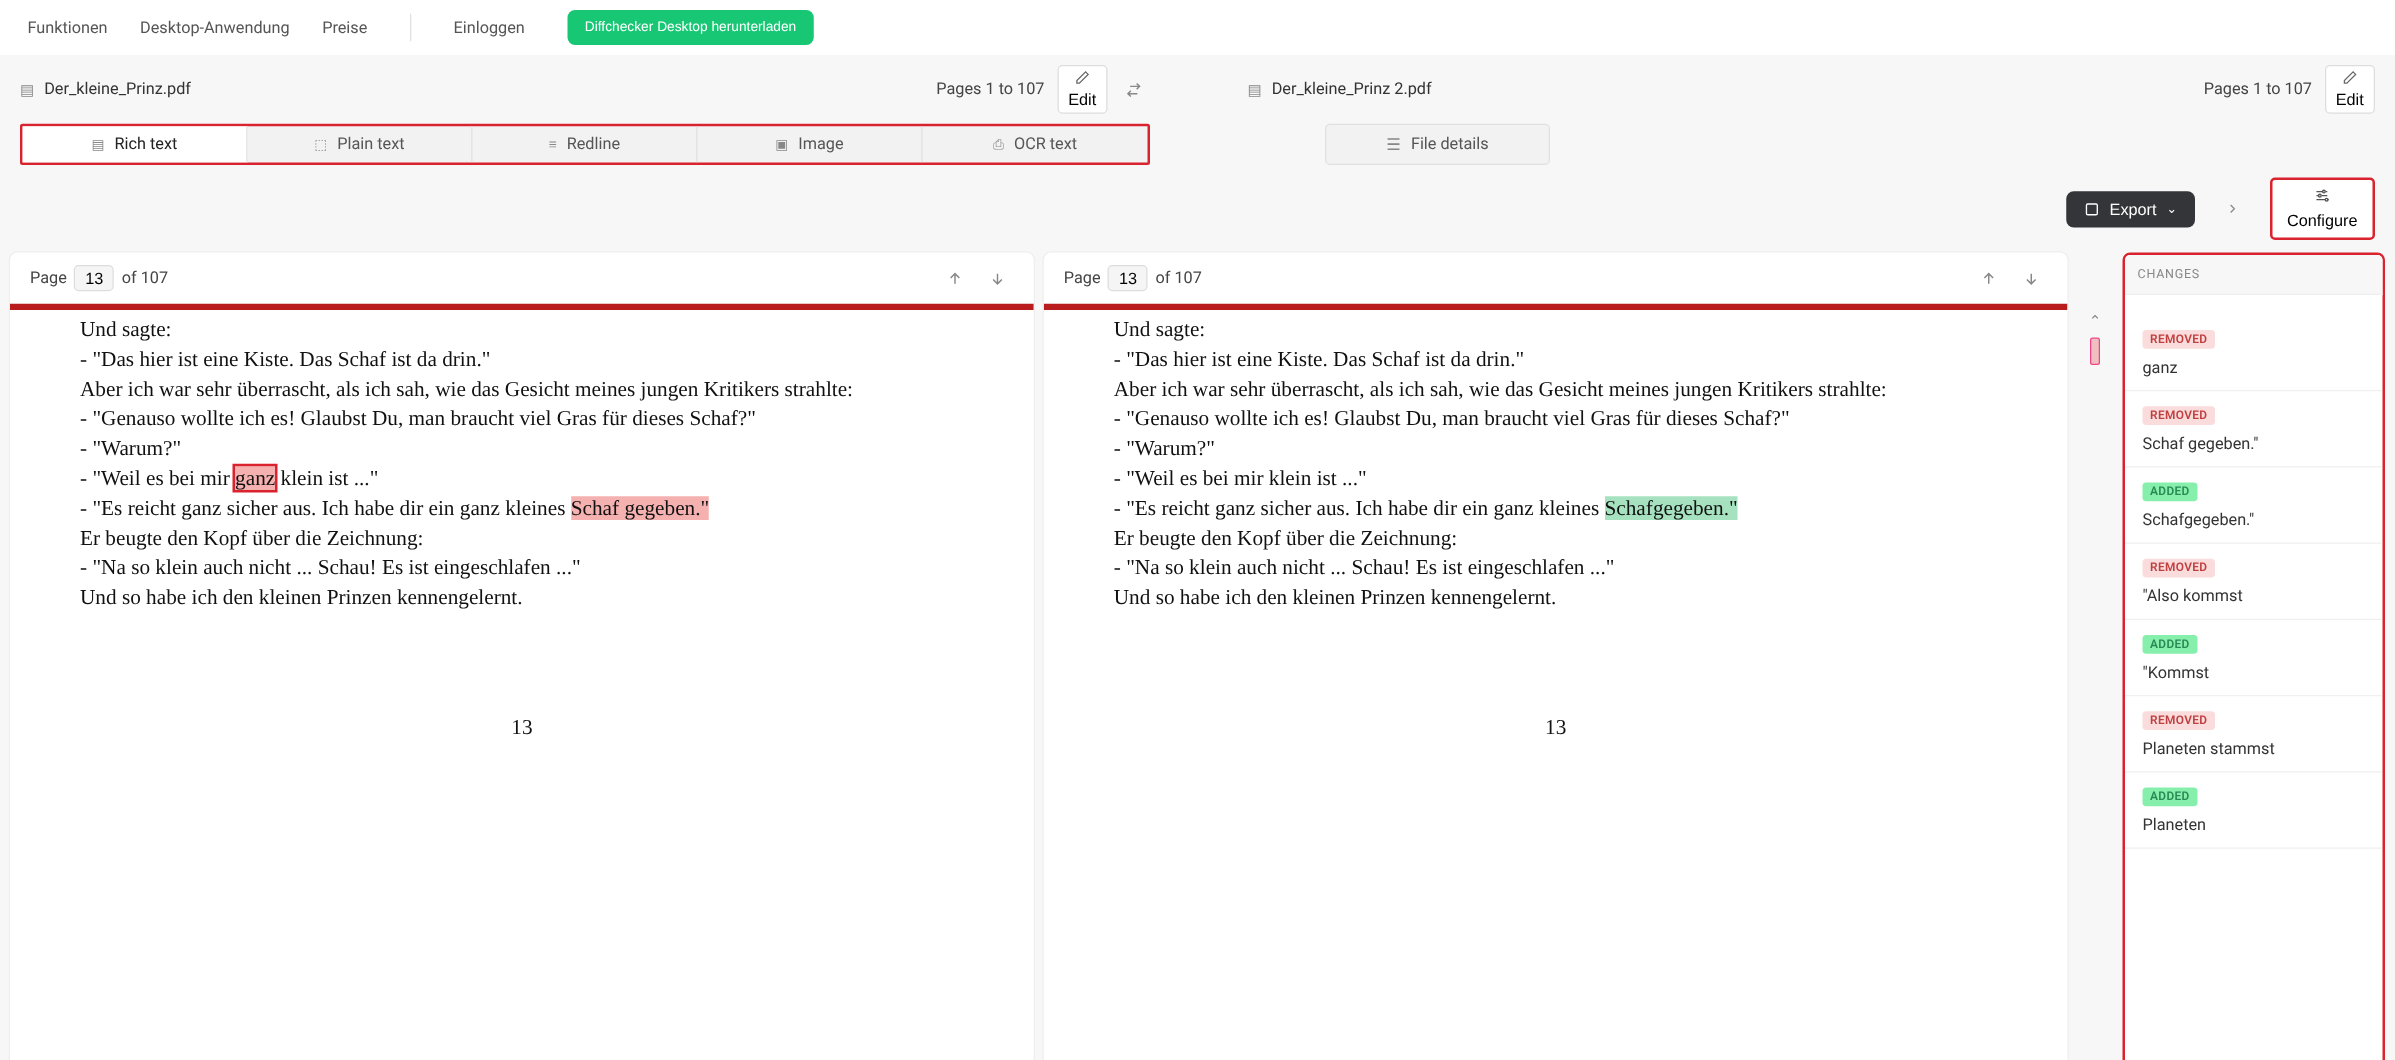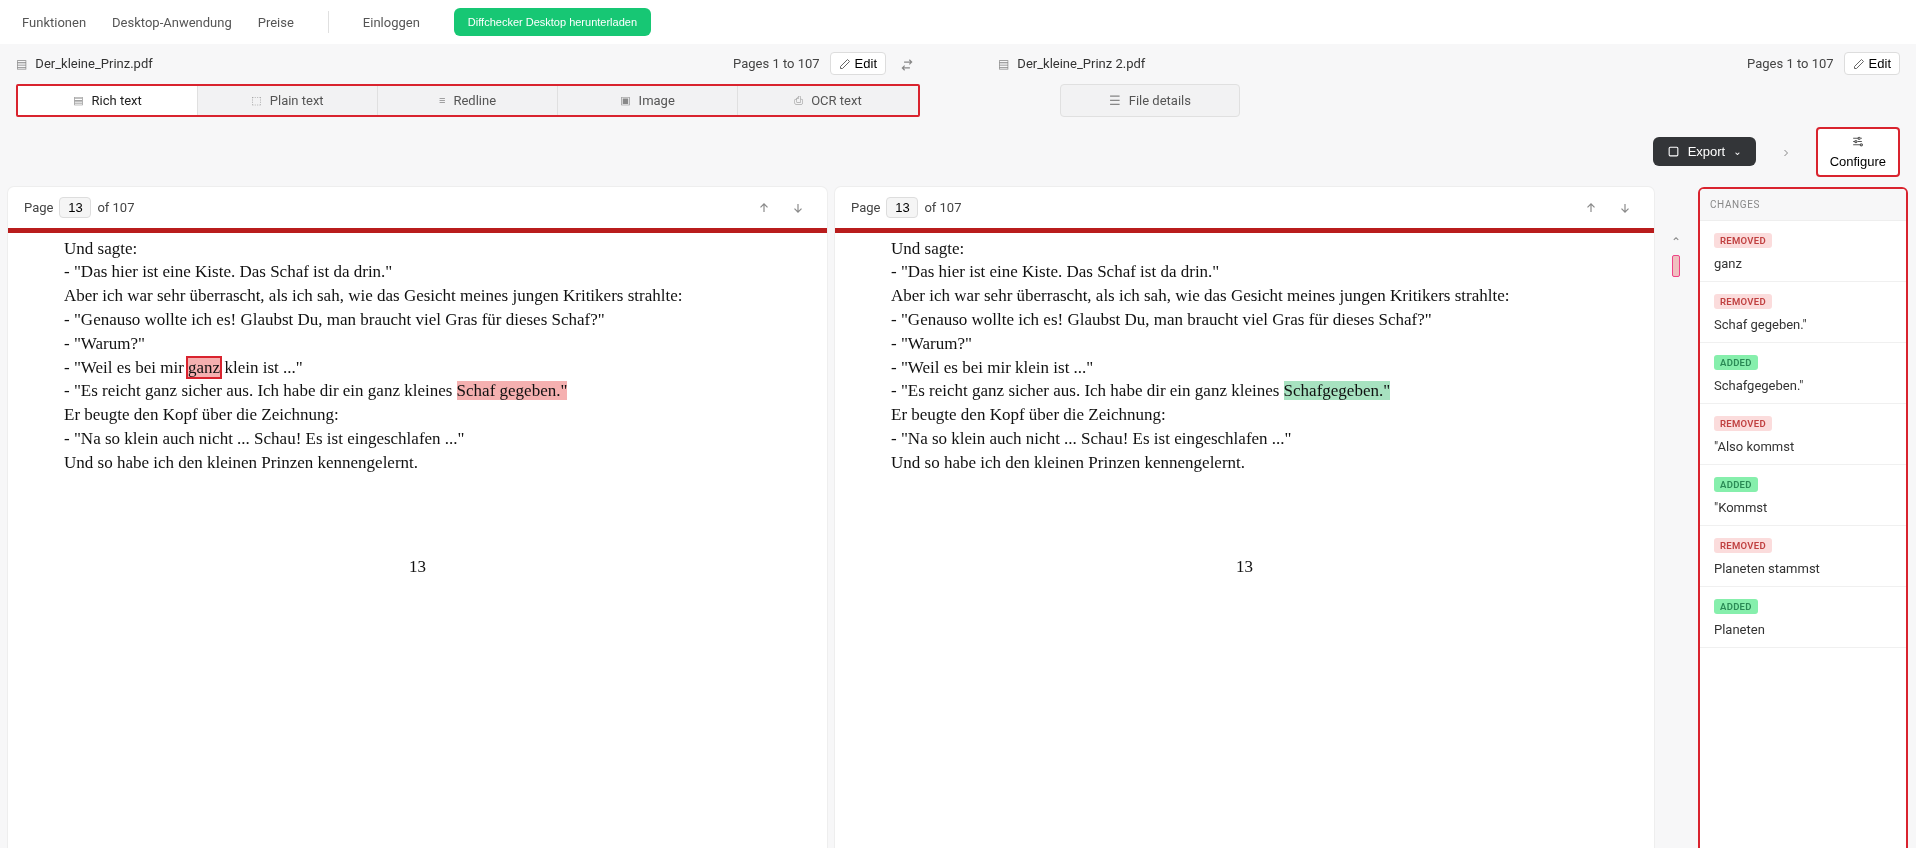--- a/index.html
+++ b/index.html
@@ -14,21 +14,21 @@
 .header-right { display: flex; align-items: center; gap: 28px; }
 .header-link { color: #555; font-size: 13px; cursor: pointer; padding: 4px 6px; }
 .header-divider { width: 1px; height: 22px; background: #e0e0e0; }
 .btn-primary { background: #17c774; color: #fff; border: none; padding: 8px 14px; border-radius: 6px; font-size: 11px; cursor: pointer; font-weight: 500; }
 .file-bar { display: flex; padding: 8px 16px; background: #f7f7f8; gap: 80px; }
 .file-half { flex: 1; display: flex; align-items: center; justify-content: space-between; }
 .file-name-wrap { display: flex; align-items: center; gap: 8px; }
 .file-icon { color: #888; font-size: 12px; }
 .file-name { font-size: 13px; color: #333; }
 .file-meta { display: flex; align-items: center; gap: 10px; font-size: 13px; color: #444; }
-.edit-btn { display: flex; align-items: center; gap: 4px; padding: 3px 8px; border: 1px solid #ddd; background: #fff; border-radius: 4px; cursor: pointer; font-size: 13px; }
+.edit-btn { display: flex; align-items: center; gap: 4px; padding: 3px 8px; border: 1px solid #ddd; background: #fff; border-radius: 4px; cursor: pointer; font-size: 13px; flex-direction: column; }
 .swap-btn { color: #888; cursor: pointer; padding: 4px; }
 .tabs-outer { display: flex; padding: 0 16px; background: #f7f7f8; gap: 140px; }
 .view-tabs { display: flex; border: 2px solid #d9232e; border-radius: 2px; background: #f2f2f3; overflow: hidden; }
 .view-tab { flex: 1; min-width: 180px; padding: 7px 40px; text-align: center; font-size: 13px; color: #555; cursor: pointer; border-right: 1px solid #e0e0e0; display: flex; align-items: center; justify-content: center; gap: 8px; }
 .view-tab:last-child { border-right: none; }
 .view-tab.active { background: #fff; color: #222; }
 .view-tab .tab-icon { color: #888; font-size: 11px; }
 .file-details { display: flex; align-items: center; justify-content: center; border: 1px solid #e0e0e0; border-radius: 4px; padding: 7px 30px; font-size: 13px; color: #555; background: #f2f2f3; cursor: pointer; gap: 8px; min-width: 180px; }
 .toolbar { display: flex; justify-content: flex-end; align-items: center; padding: 10px 16px; gap: 16px; background: #f7f7f8; }
 .export-btn { background: #333538; color: #fff; border: none; padding: 7px 14px; border-radius: 6px; font-size: 13px; cursor: pointer; display: flex; align-items: center; gap: 8px; }
@@ -44,21 +44,21 @@
 .doc-content { padding: 4px 56px 20px 56px; font-family: "Times New Roman", Times, serif; font-size: 17px; line-height: 1.4; color: #111; text-align: justify; overflow-y: auto; flex: 1; }
 .doc-content p { margin: 0; }
 .hl-removed { background: #f5b0b0; }
 .hl-removed-strong { background: #f5b0b0; outline: 2px solid #d9232e; }
 .hl-added { background: #a7e2c0; }
 .page-num { text-align: center; margin-top: 80px; font-size: 17px; }
 .scroll-indicator { width: 28px; display: flex; flex-direction: column; align-items: center; padding-top: 48px; gap: 6px; }
 .scroll-handle-top { color: #888; font-size: 12px; }
 .scroll-marker { width: 8px; height: 22px; background: #f0c0c0; border: 1px solid #e48; border-radius: 2px; }
 .changes-panel { width: 210px; background: #fff; border-radius: 6px; border: 2px solid #d9232e; display: flex; flex-direction: column; overflow: hidden; }
-.changes-title-wrap { padding: 8px 12px 4px 12px; font-size: 10px; letter-spacing: 0.6px; color: #888; background: #f7f7f8; margin: -2px -2px 0 -2px; border-bottom: 1px solid #eee; }
+.changes-title-wrap { padding: 8px 12px 4px 12px; font-size: 10px; letter-spacing: 0.6px; color: #888; background: #f7f7f8; margin: -2px -2px 16px -2px; border-bottom: 1px solid #eee; }
 .changes-title { padding: 4px 0 6px 0; }
 .changes-list { flex: 1; overflow-y: auto; }
 .change-item { padding: 10px 14px; border-bottom: 1px solid #f0f0f0; }
 .change-badge { display: inline-block; font-size: 9.5px; font-weight: 600; padding: 2px 6px; border-radius: 3px; letter-spacing: 0.3px; margin-bottom: 8px; }
 .change-badge.removed { background: #fbdcdc; color: #c04040; }
 .change-badge.added { background: #86efac; color: #2a8a55; }
 .change-text { font-size: 13px; color: #333; }
 svg { display: inline-block; vertical-align: middle; }
 </style>
 </head>

